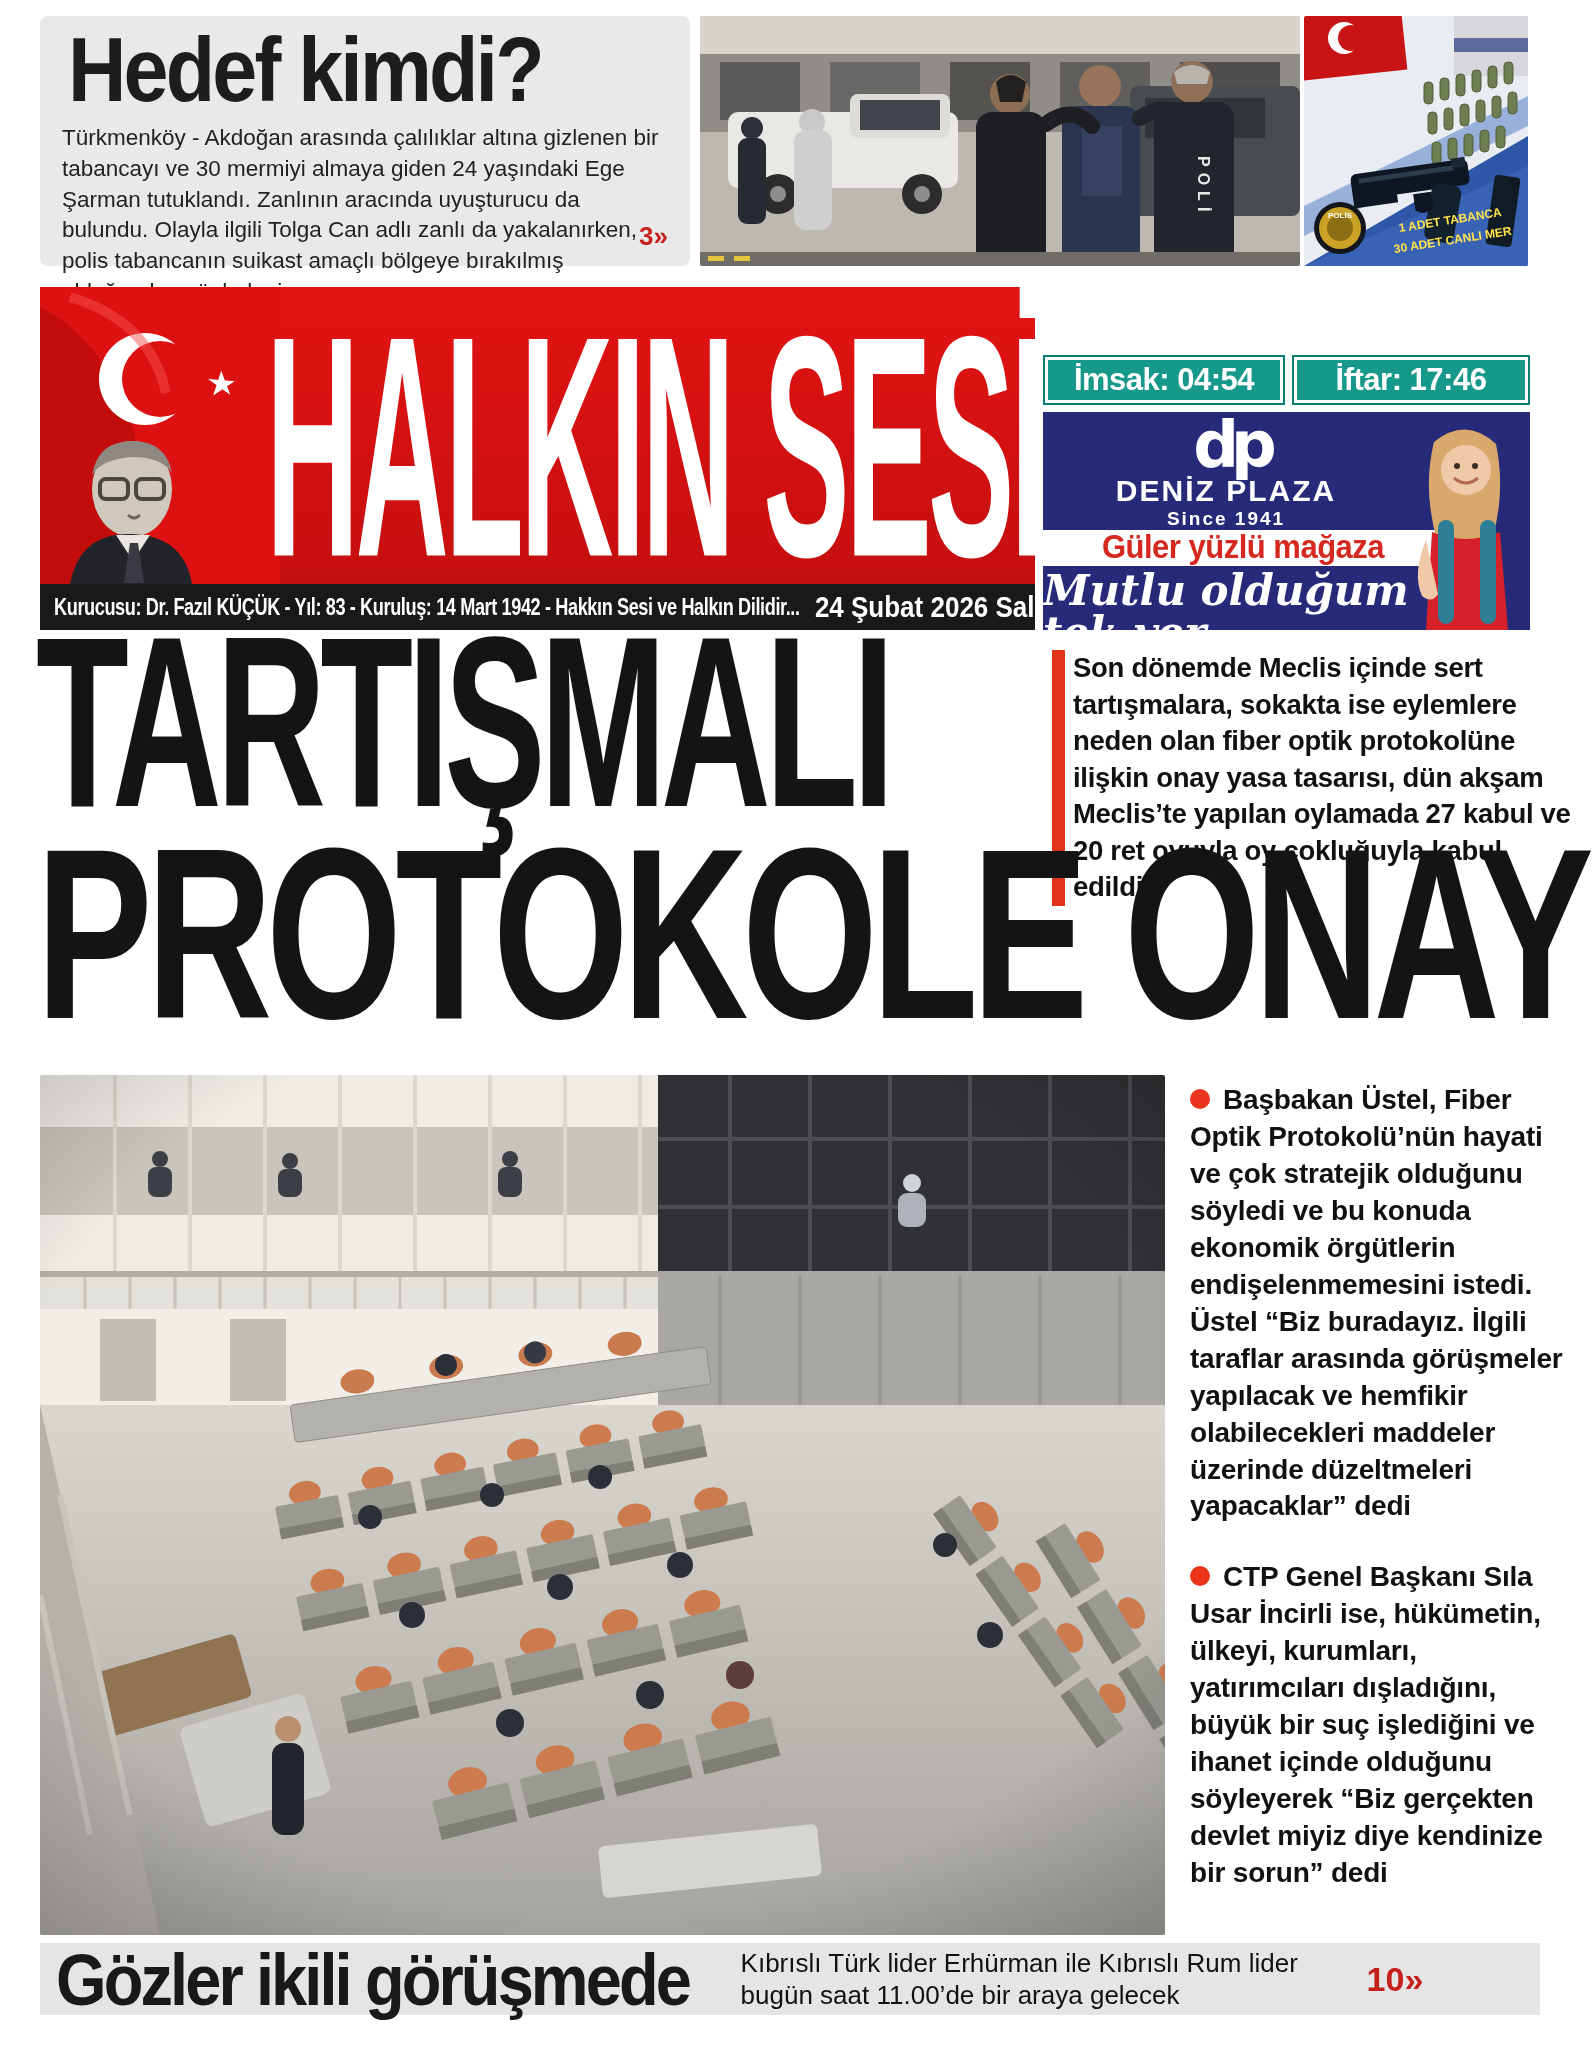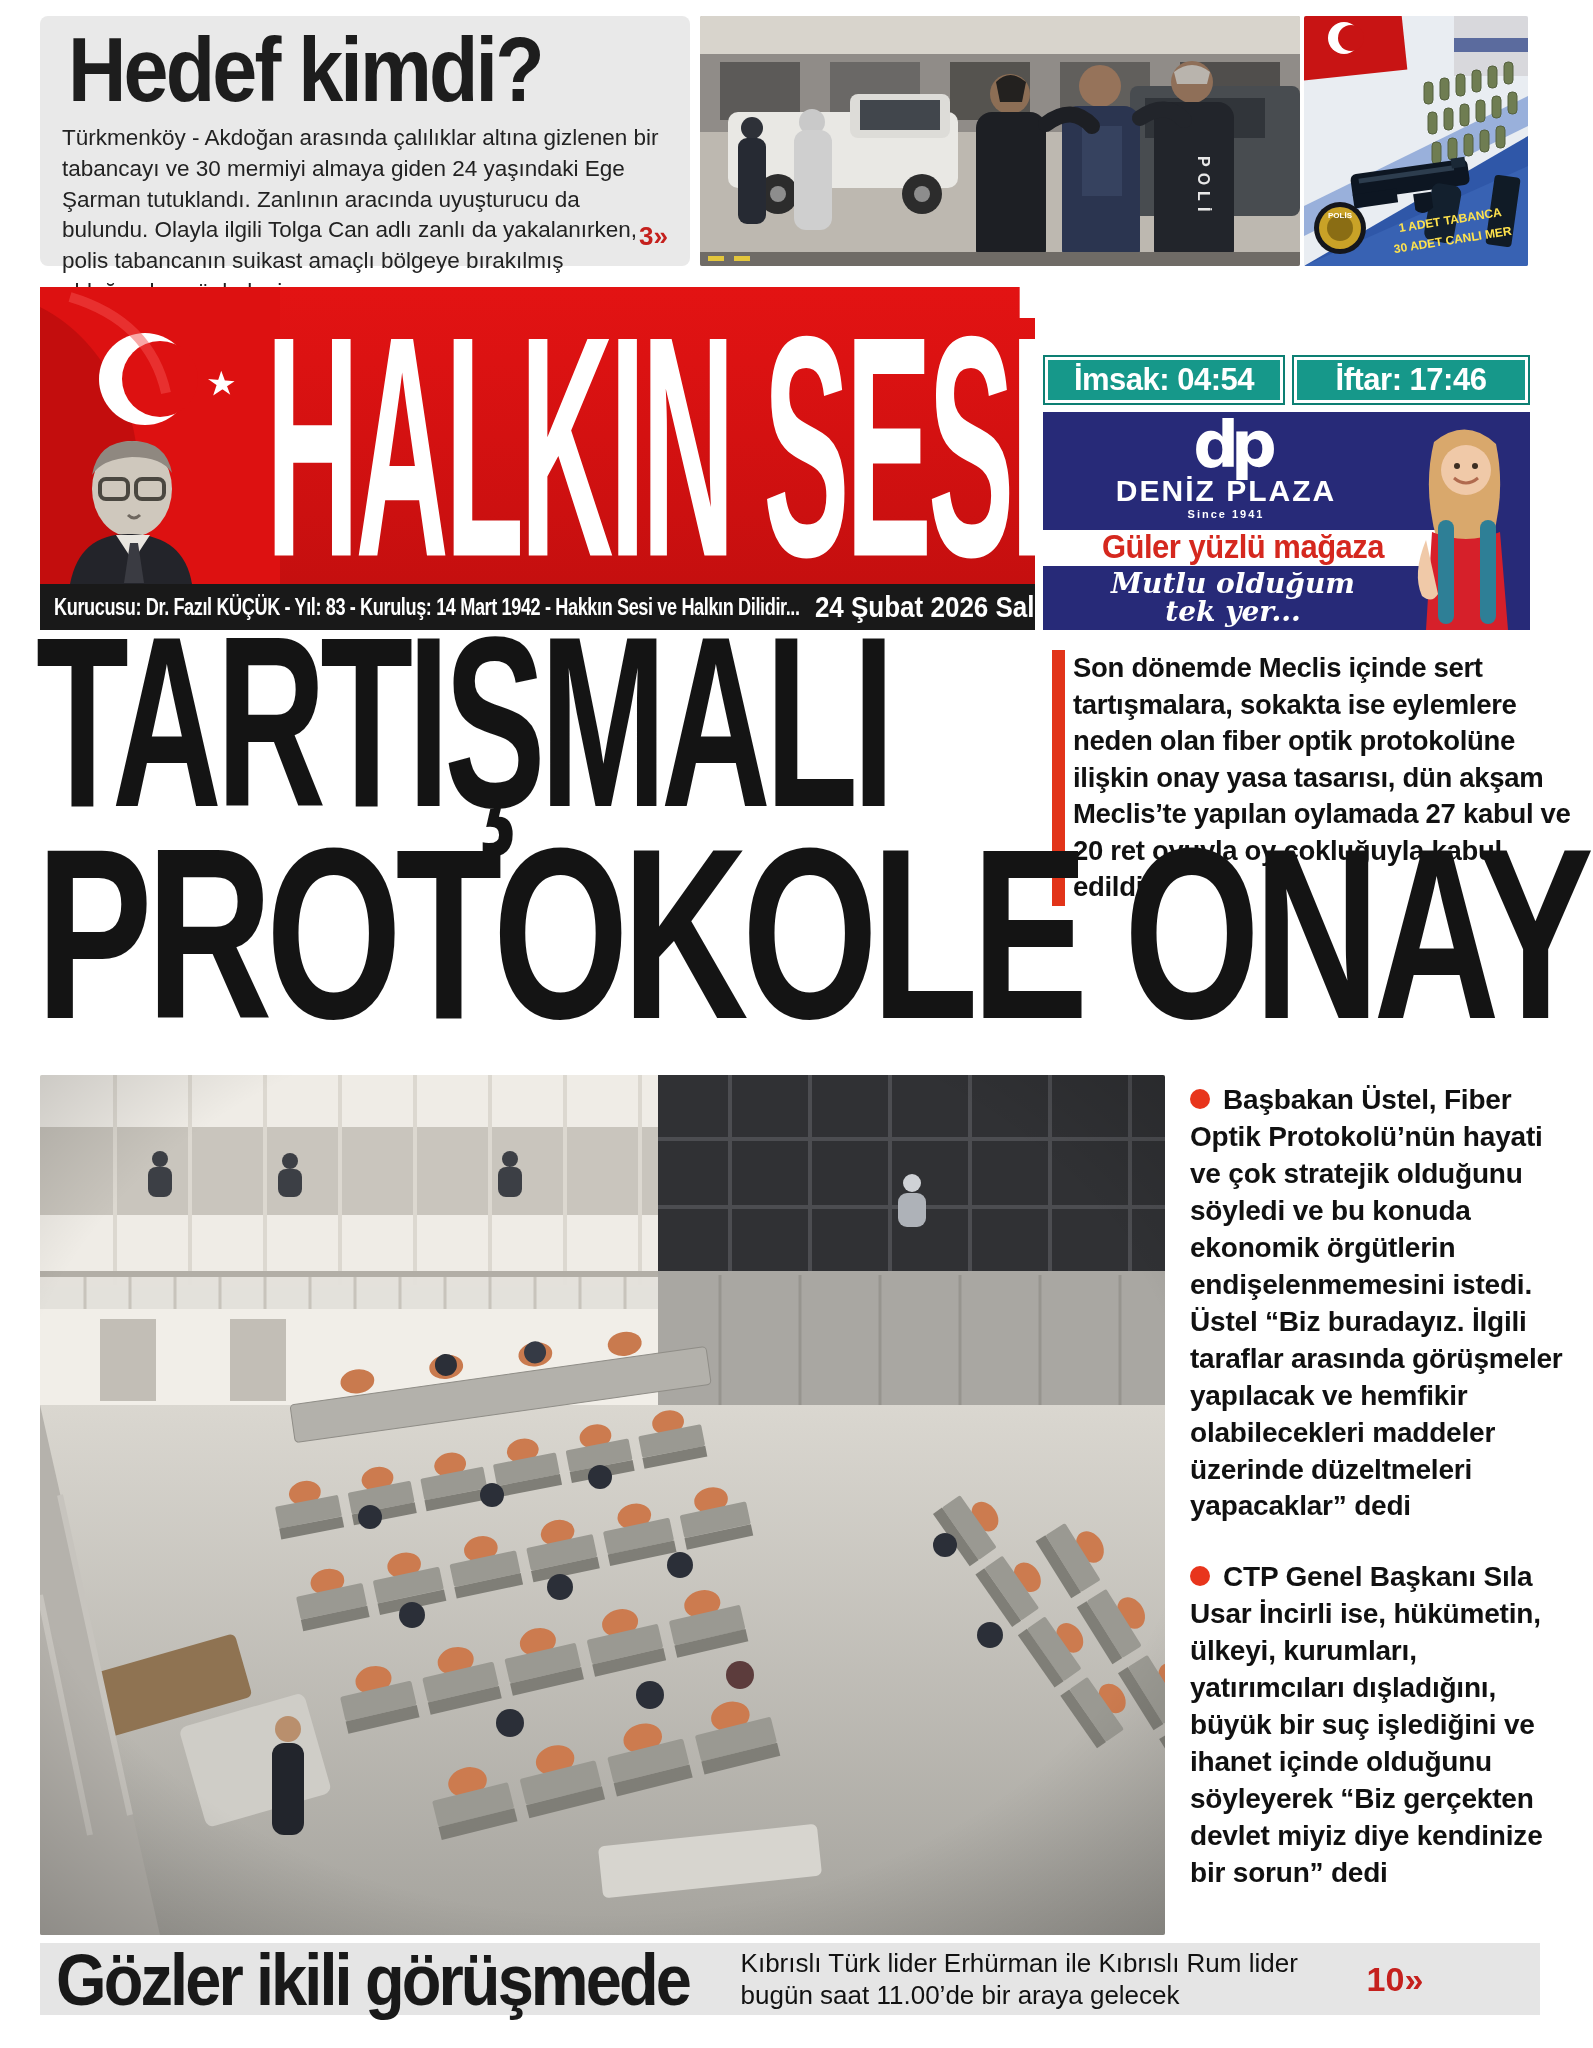--- a/index.html
+++ b/index.html
@@ -33,25 +33,25 @@
   .ptbox{position:absolute;top:355px;height:50px;background:#16988a;border:2px solid #0d7f73;
          box-shadow:inset 0 0 0 3px #fff;display:flex;align-items:center;justify-content:center;
          color:#fff;font-weight:bold;font-size:31px;box-sizing:border-box;letter-spacing:-.5px;}
   .imsak{left:1043px;width:242px;}
   .iftar{left:1292px;width:238px;}
   .ad{position:absolute;left:1043px;top:412px;width:487px;height:218px;background:#272a78;overflow:hidden;}
   .ad-logo{position:absolute;left:118px;top:-4px;width:140px;text-align:center;color:#fff;
            font-size:64px;font-weight:bold;letter-spacing:-8px;font-family:"DejaVu Sans",sans-serif;}
   .ad-brand{position:absolute;left:18px;top:62px;width:330px;text-align:center;color:#fff;font-weight:bold;
             font-size:30px;letter-spacing:2px;white-space:nowrap;}
-  .ad-since{position:absolute;left:18px;top:96px;width:330px;text-align:center;color:#fff;font-weight:bold;font-size:11px;letter-spacing:2px;}
+  .ad-since{position:absolute;left:18px;top:96px;width:330px;text-align:center;color:#fff;font-weight:bold;font-size:19px;letter-spacing:2px;}
   .ad-band{position:absolute;left:0;top:118px;width:400px;height:36px;background:#fff;display:flex;align-items:center;justify-content:center;}
   .ad-band span{color:#d5281e;font-weight:bold;font-size:31px;letter-spacing:-.5px;white-space:nowrap;transform:scaleY(1.05);}
-  .ad-script{position:absolute;left:0;top:158px;width:380px;text-align:center;color:#fff;
-             font-family:"DejaVu Serif",serif;font-style:italic;font-weight:bold;font-size:28px;line-height:1.0;}
+  .ad-script{position:absolute;left:0;top:158px;width:380px;color:#fff;
+             font-family:"DejaVu Serif",serif;font-style:italic;font-weight:bold;font-size:42px;line-height:1.0;}
   .ad-girl{position:absolute;right:0;top:0;width:126px;height:218px;}
 
   
   .lead{position:absolute;left:1052px;top:650px;width:522px;border-left:13px solid #e23419;
         padding-left:8px;box-sizing:border-box;font-weight:bold;font-size:27.5px;line-height:1.33;
         letter-spacing:-.3px;color:#111;}
   .hl{position:absolute;left:36px;color:#141414;font-weight:bold;font-size:190px;letter-spacing:-7px;
       white-space:nowrap;transform-origin:left top;line-height:1;}
   .hl1{top:600px;transform:scale(.80,1.28);}
   .hl2{top:812px;transform:scale(.92,1.28);}

